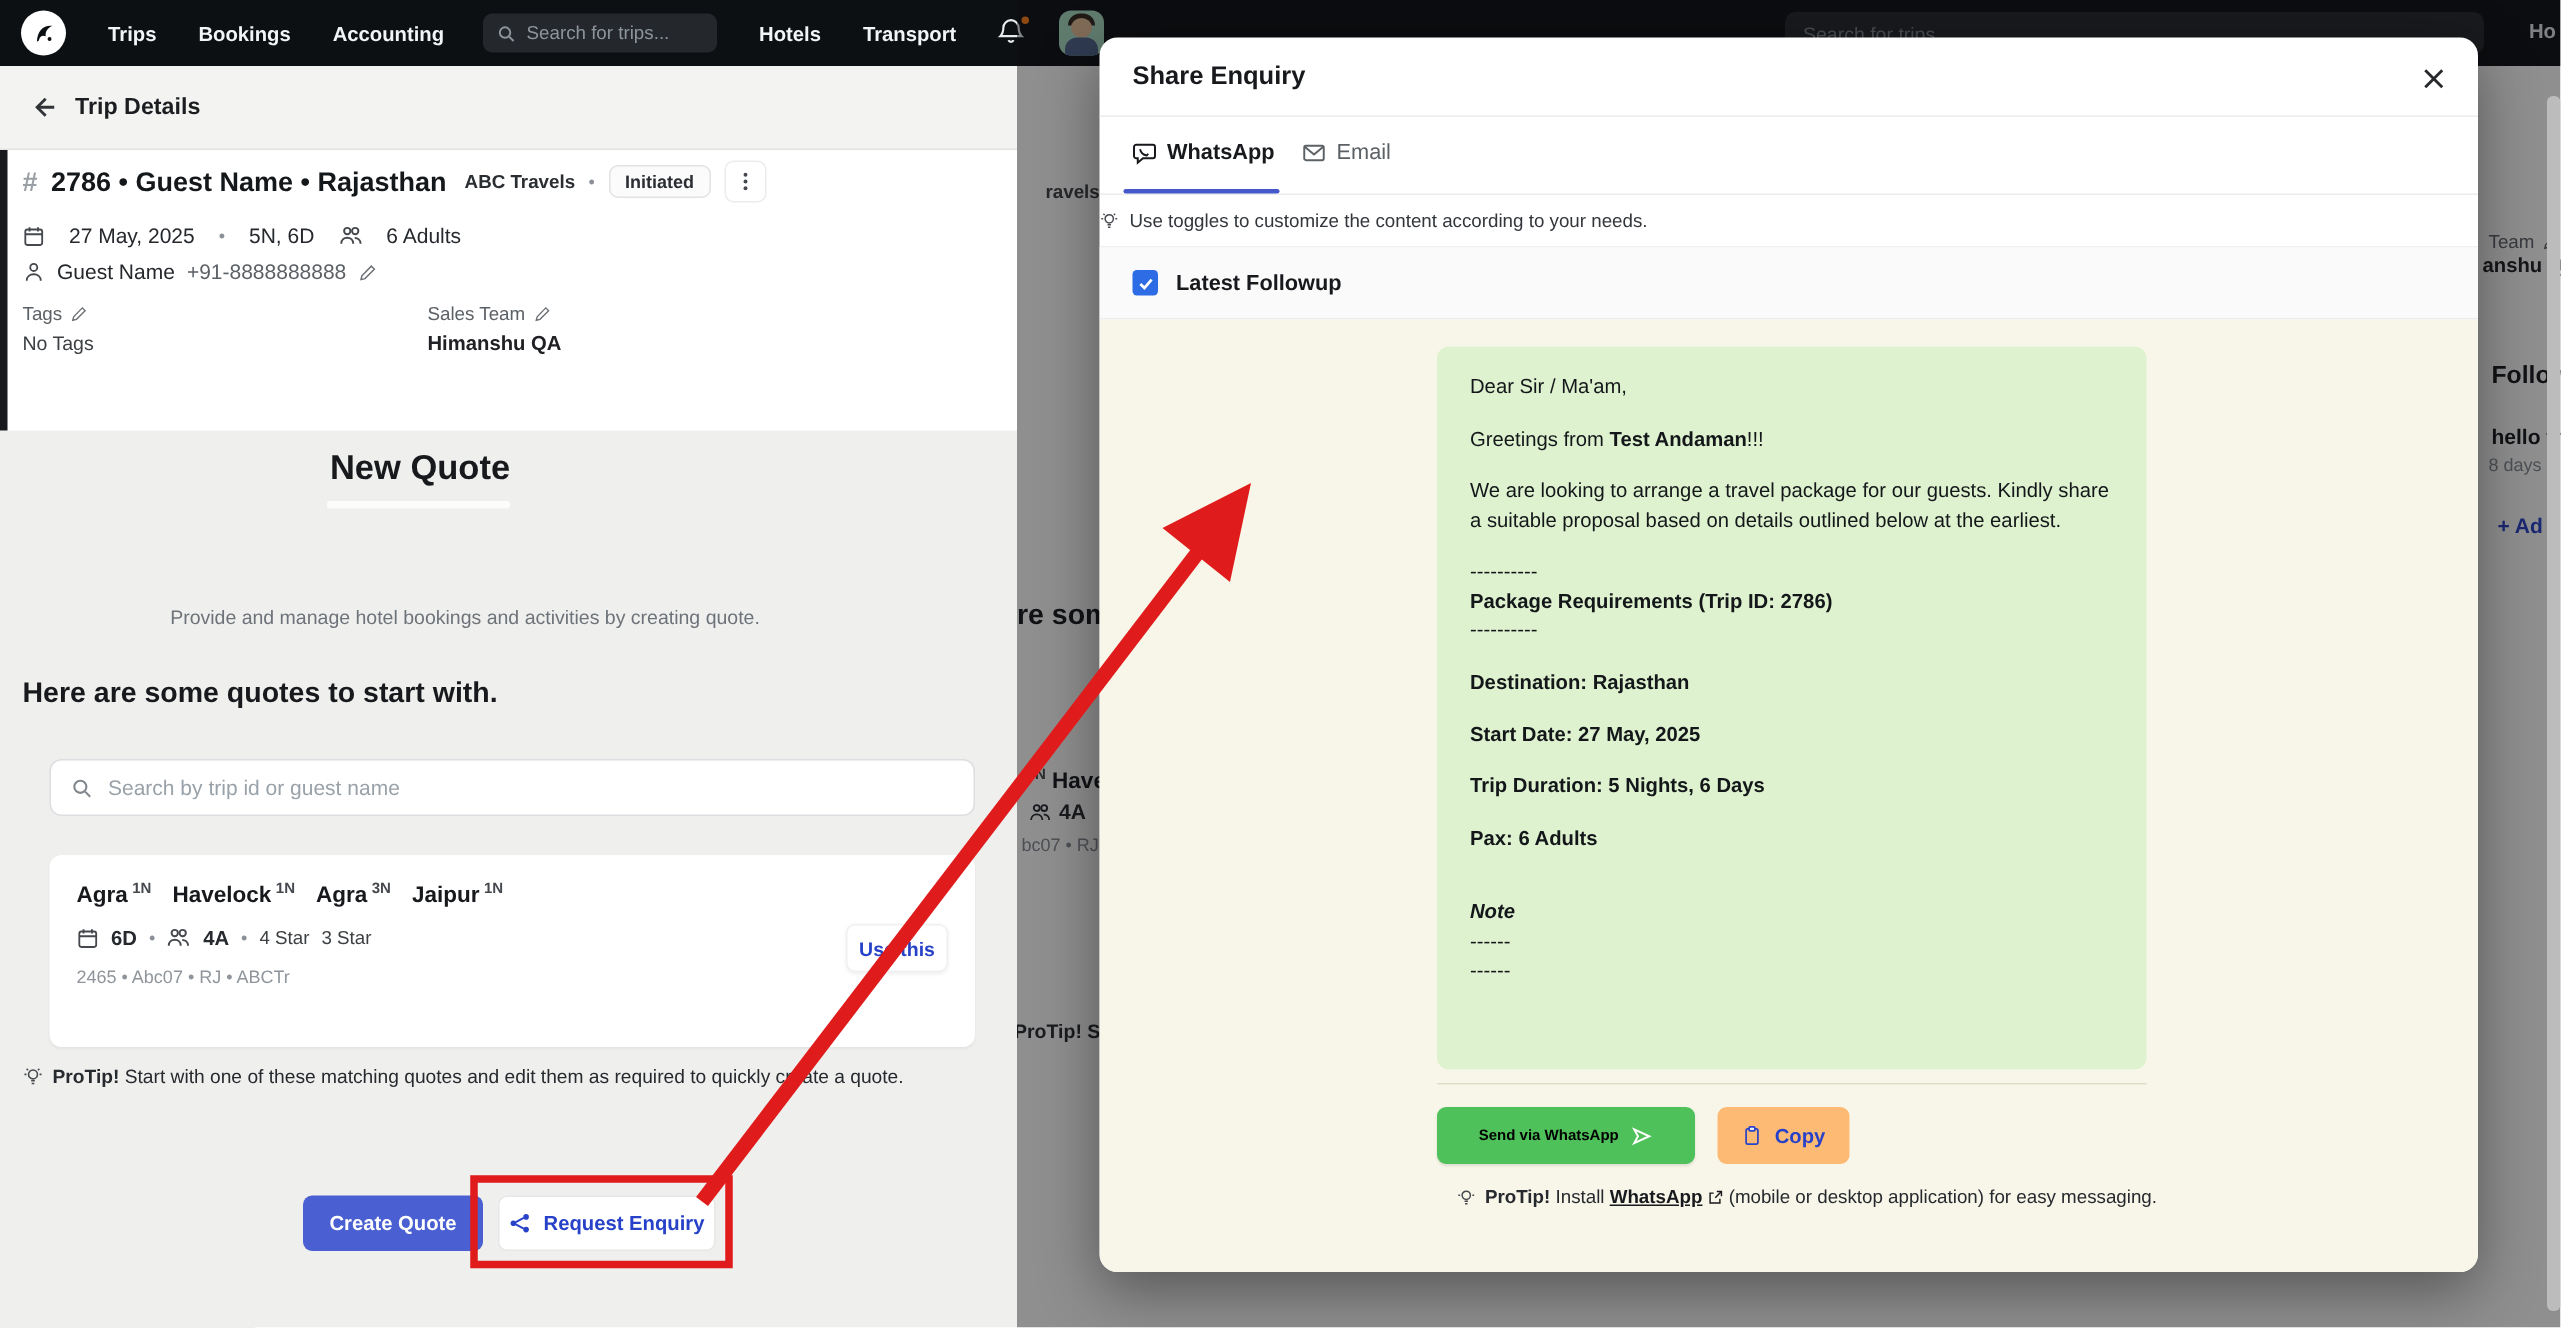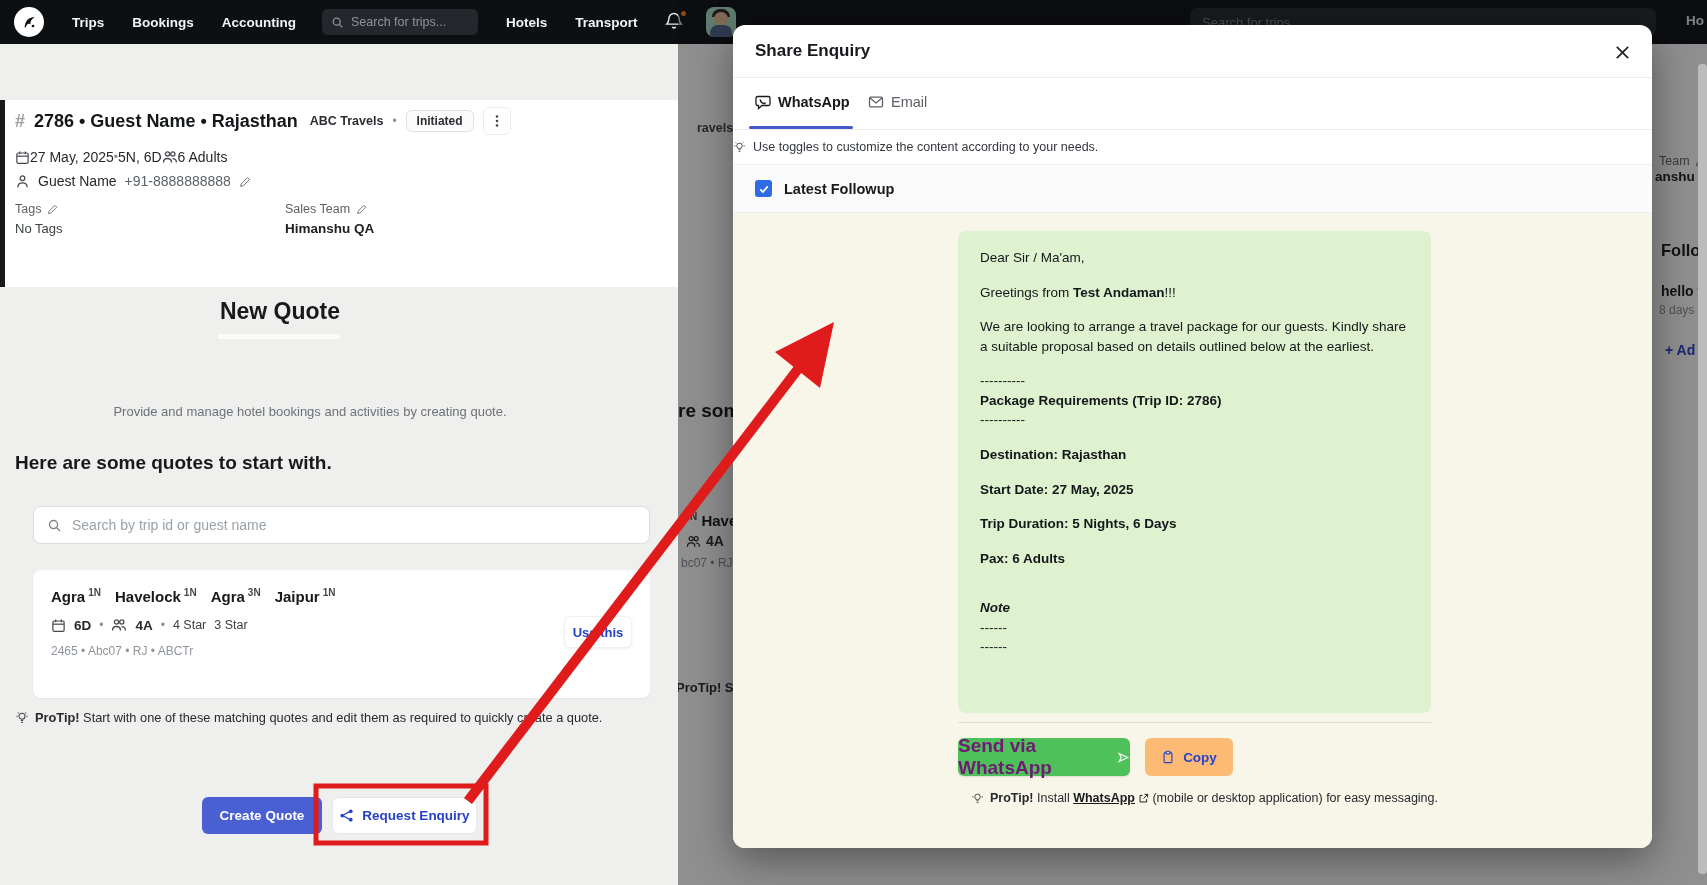--- a/index.html
+++ b/index.html
@@ -62,21 +62,21 @@
   .d-accent { position:absolute; left:0; top:56px; width:5px; height:187px; background:#17191c; }
   .t-row1 { position:absolute; left:15px; top:63px; display:flex; align-items:center; gap:9px; }
   .t-hash { font-size:18px; font-weight:700; color:#9aa0a6; }
   .t-title { font-size:18px; font-weight:700; color:#15181b; }
   .t-agency { font-size:12.5px; font-weight:700; color:#2a2e33; margin-left:3px; }
   .t-dot { color:#8a9096; font-size:12px; }
   .t-badge { border:1px solid #e2e2e2; background:#fbfbfb; border-radius:6px; padding:3px 10px;
     font-size:12px; font-weight:600; color:#2a2e33; }
   .t-menu { width:28px; height:28px; border:1px solid #ececec; background:#fff; border-radius:6px;
     display:flex; align-items:center; justify-content:center; cursor:pointer; }
-  .t-row2 { position:absolute; left:15px; top:105px; display:flex; align-items:center; gap:0;
+  .t-row2 { position:absolute; left:15px; top:105px; display:flex; align-items:center; gap:16px;
     font-size:14px; color:#25282c; }
   .t-row3 { position:absolute; left:15px; top:129px; display:flex; align-items:center; gap:8px;
     font-size:14px; color:#25282c; }
   .t-phone { color:#5c6166; }
   .lbl { font-size:12.5px; color:#5c6166; display:flex; align-items:center; gap:6px; }
   .tags-blk { position:absolute; left:15px; top:158px; }
   .sales-blk { position:absolute; left:285px; top:158px; }
   .lbl-val { margin-top:5px; font-size:13px; color:#3c4043; }
   .sales-blk .lbl-val { color:#202124; font-weight:600; font-size:13.5px; }
 
@@ -134,21 +134,21 @@
   .fu-label { font-size:14.5px; font-weight:700; color:#17191c; }
   .m-body { position:relative; height:816px; background:#f8f6e9; }
   .bubble { position:absolute; left:225px; top:18px; width:473px; height:482px; background:#def2cf;
     border-radius:8px; padding:17px 22px; font-size:13.5px; color:#14171a; line-height:1.45; overflow:hidden; }
   .msg-gap { height:15px; }
   .msg-b { font-weight:700; }
   .msg-i { font-style:italic; }
   .b-divider { position:absolute; left:225px; top:509px; width:473px; border-top:1px solid #e0ddcb; }
   .btn-send { position:absolute; left:225px; top:525px; width:172px; height:38px; background:#4fc15a;
     border-radius:6px; display:flex; align-items:center; justify-content:center; gap:8px;
-    color:#701a75; font-size:19px; font-weight:700; cursor:pointer; box-shadow:0 1px 2px rgba(0,0,0,0.1); }
+    color:#000000; font-size:10px; font-weight:700; cursor:pointer; box-shadow:0 1px 2px rgba(0,0,0,0.1); }
   .btn-copy { position:absolute; left:412px; top:525px; width:88px; height:38px; background:#fdba74;
     border-radius:6px; display:flex; align-items:center; justify-content:center; gap:8px;
     color:#2742c8; font-size:13.5px; font-weight:700; cursor:pointer; }
   .m-protip { position:absolute; left:238px; top:578px; display:flex; align-items:center; gap:6px;
     font-size:12.5px; color:#26292d; white-space:nowrap; }
   .m-protip .link { font-weight:600; text-decoration:underline; color:#17191c; display:inline-flex; align-items:center; gap:3px; cursor:pointer; }
 
   
   #anno { position:absolute; left:0; top:0; width:1707px; height:885px; z-index:20; pointer-events:none; }
 
@@ -223,20 +223,29 @@
     <div class="nav-search-bg">
       <span>Search for trips</span>
     </div>
     <div class="nav-ho">Ho</div>
   </div>
 
   <div id="dim"></div>
   <div id="scrollstrip"></div>
 
   <div id="drawer">
+    <div class="d-header">
+      <div class="back-btn">
+        <svg class="ic" width="19" height="19" viewBox="0 0 20 20" fill="none" stroke="#303338" stroke-width="2">
+            <path d="M11 4 5 10l6 6"></path>
+            <line x1="5" y1="10" x2="17" y2="10"></line>
+          </svg>
+      </div>
+      <div class="d-title">Trip Details</div>
+    </div>
 
     <div class="d-white"></div>
     <div class="d-accent"></div>
 
     <div class="t-row1">
       <span class="t-hash">#</span>
       <span class="t-title">2786 • Guest Name • Rajasthan</span>
       <span class="t-agency">ABC Travels</span>
       <span class="t-dot">•</span>
       <span class="t-badge">Initiated</span>

